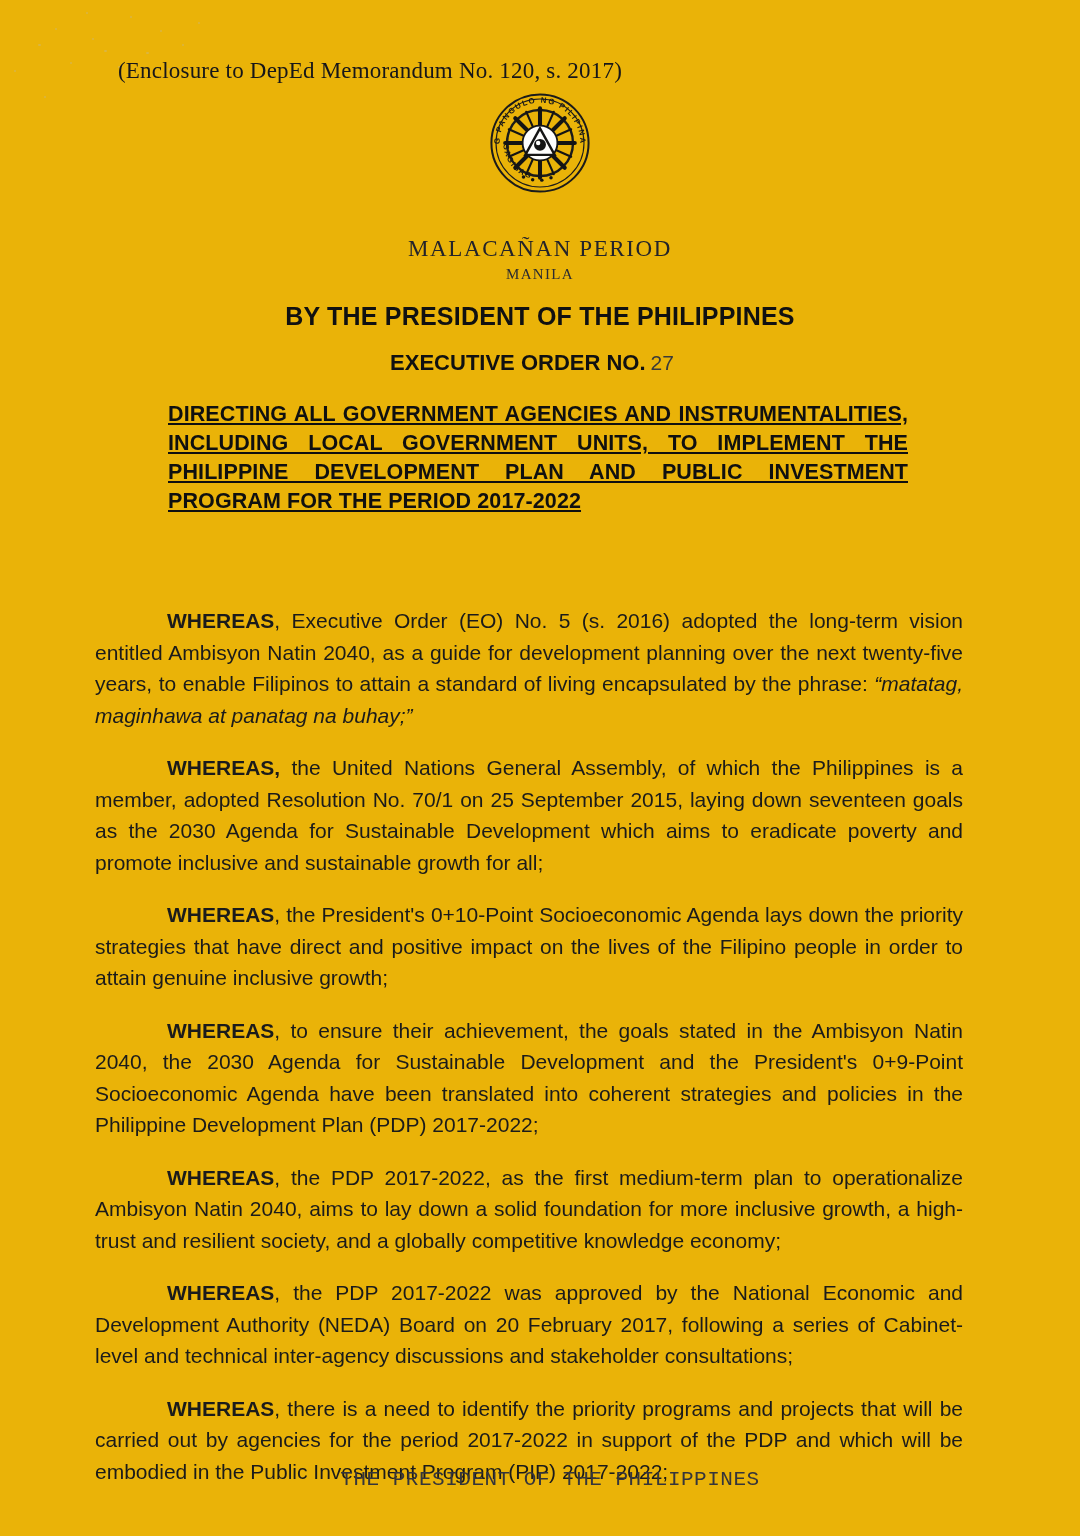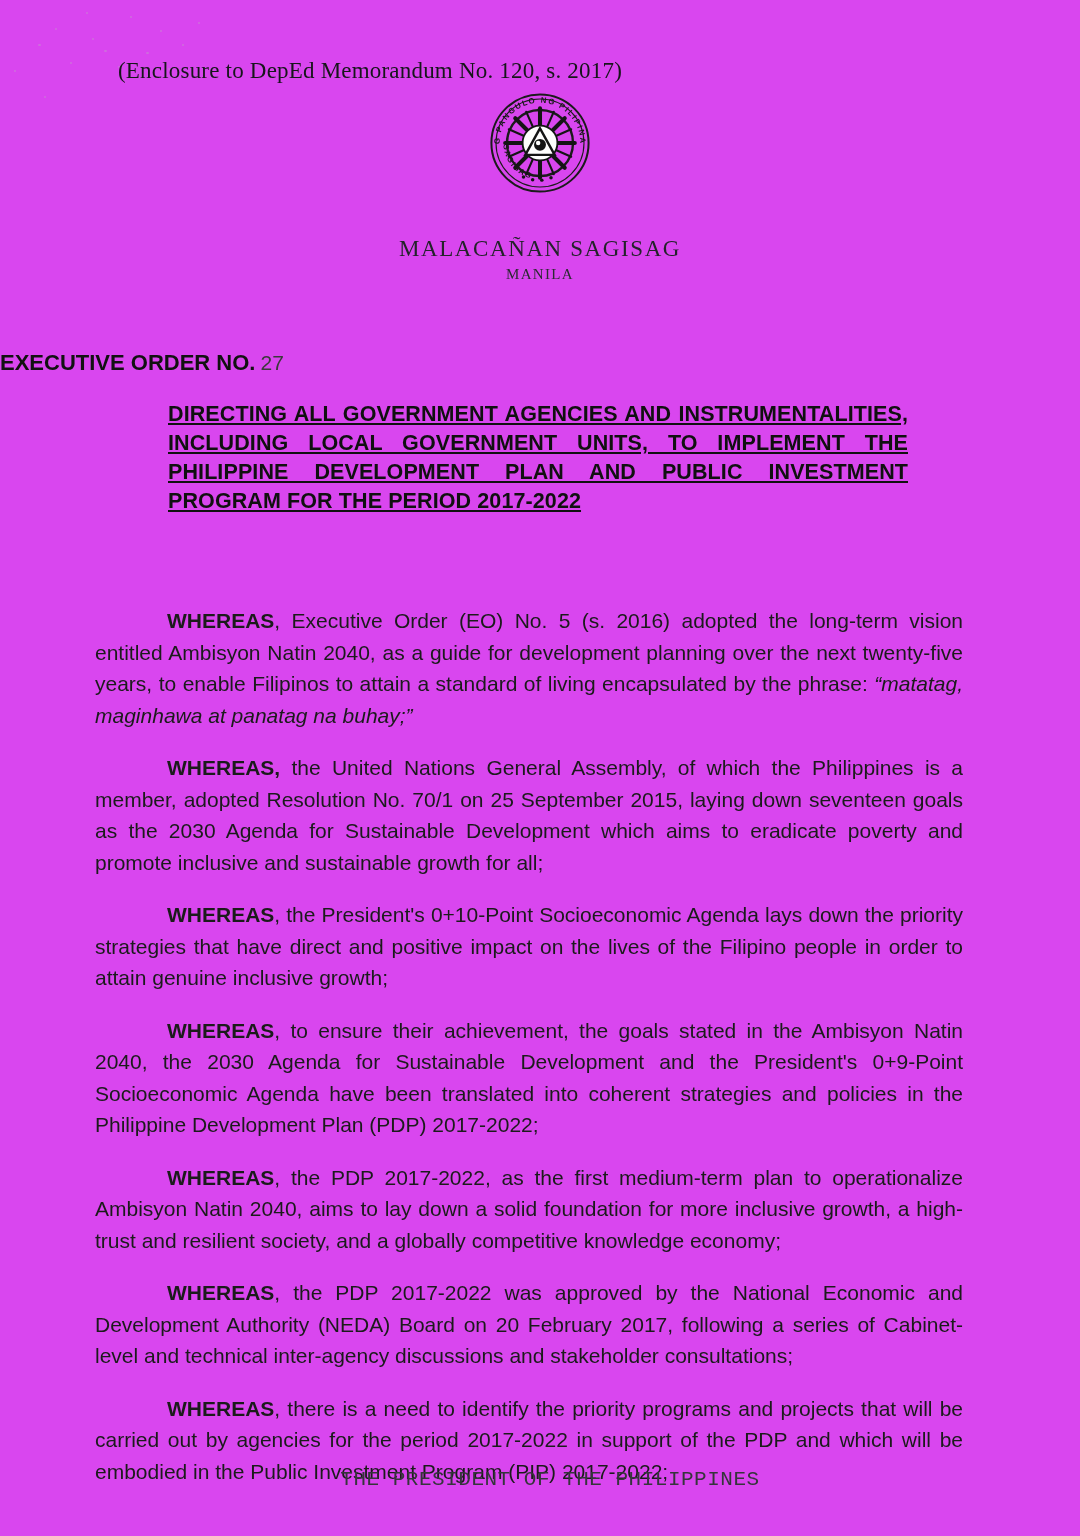--- a/index.html
+++ b/index.html
@@ -12,21 +12,21 @@
     background: #fefefe;
     font-family: "Liberation Sans", sans-serif;
     color: #1a1a1a;
     position: relative;
     overflow: hidden;
   }
 
   .page {
     position: absolute;
     inset: 0;
-    background: #d946ef;
+    background: #eab308;
   }
 
   
   .speckles {
     position: absolute;
     top: 0; left: 0;
     width: 260px; height: 130px;
     pointer-events: none;
   }
   .speckles i {
@@ -92,20 +92,21 @@
     font-weight: bold;
     letter-spacing: 0.2px;
     color: #111;
   }
 
   
   .eono {
     position: absolute;
     left: 0; right: 16px;
     top: 350px;
+    text-align: center;
     font-size: 22px;
     color: #111;
   }
   .eono .lbl { font-weight: bold; }
   .eono .num {
     font-weight: normal;
     color: #3a3a3a;
     margin-left: 5px;
     font-size: 21px;
   }
@@ -225,24 +226,25 @@
         <line x1="60" y1="60" x2="45" y2="26"></line>
       </g>
       <circle cx="60" cy="60" r="19" fill="#fdfdfc" stroke="#141414" stroke-width="2"></circle>
       <polygon points="60,44 76,73 44,73" fill="none" stroke="#141414" stroke-width="2.6"></polygon>
       <circle cx="60" cy="62" r="6.5" fill="#141414"></circle>
       <circle cx="58" cy="60" r="2.4" fill="#fdfdfc"></circle>
     </svg>
   </div>
 
   <div class="palace">
-    <div class="l1">MALACAÑAN SAGISAG</div>
+    <div class="l1">MALACAÑAN PERIOD</div>
     <div class="l2">MANILA</div>
   </div>
 
+  <div class="bytp">BY THE PRESIDENT OF THE PHILIPPINES</div>
 
   <div class="eono">
     <span class="lbl">EXECUTIVE ORDER NO.</span><span class="num">27</span>
   </div>
 
   <div class="title">DIRECTING ALL GOVERNMENT AGENCIES AND INSTRUMENTALITIES, INCLUDING LOCAL GOVERNMENT UNITS, TO IMPLEMENT THE PHILIPPINE DEVELOPMENT PLAN AND PUBLIC INVESTMENT PROGRAM FOR THE PERIOD 2017-2022</div>
 
   <div class="body">
     <p class="para">
       <b>WHEREAS</b><span>, Executive Order (EO) No. 5 (s. 2016) adopted the long-term vision entitled Ambisyon Natin 2040, as a guide for development planning over the next twenty-five years, to enable Filipinos to attain a standard of living encapsulated by the phrase: </span><i>“matatag, maginhawa at panatag na buhay;”</i>

